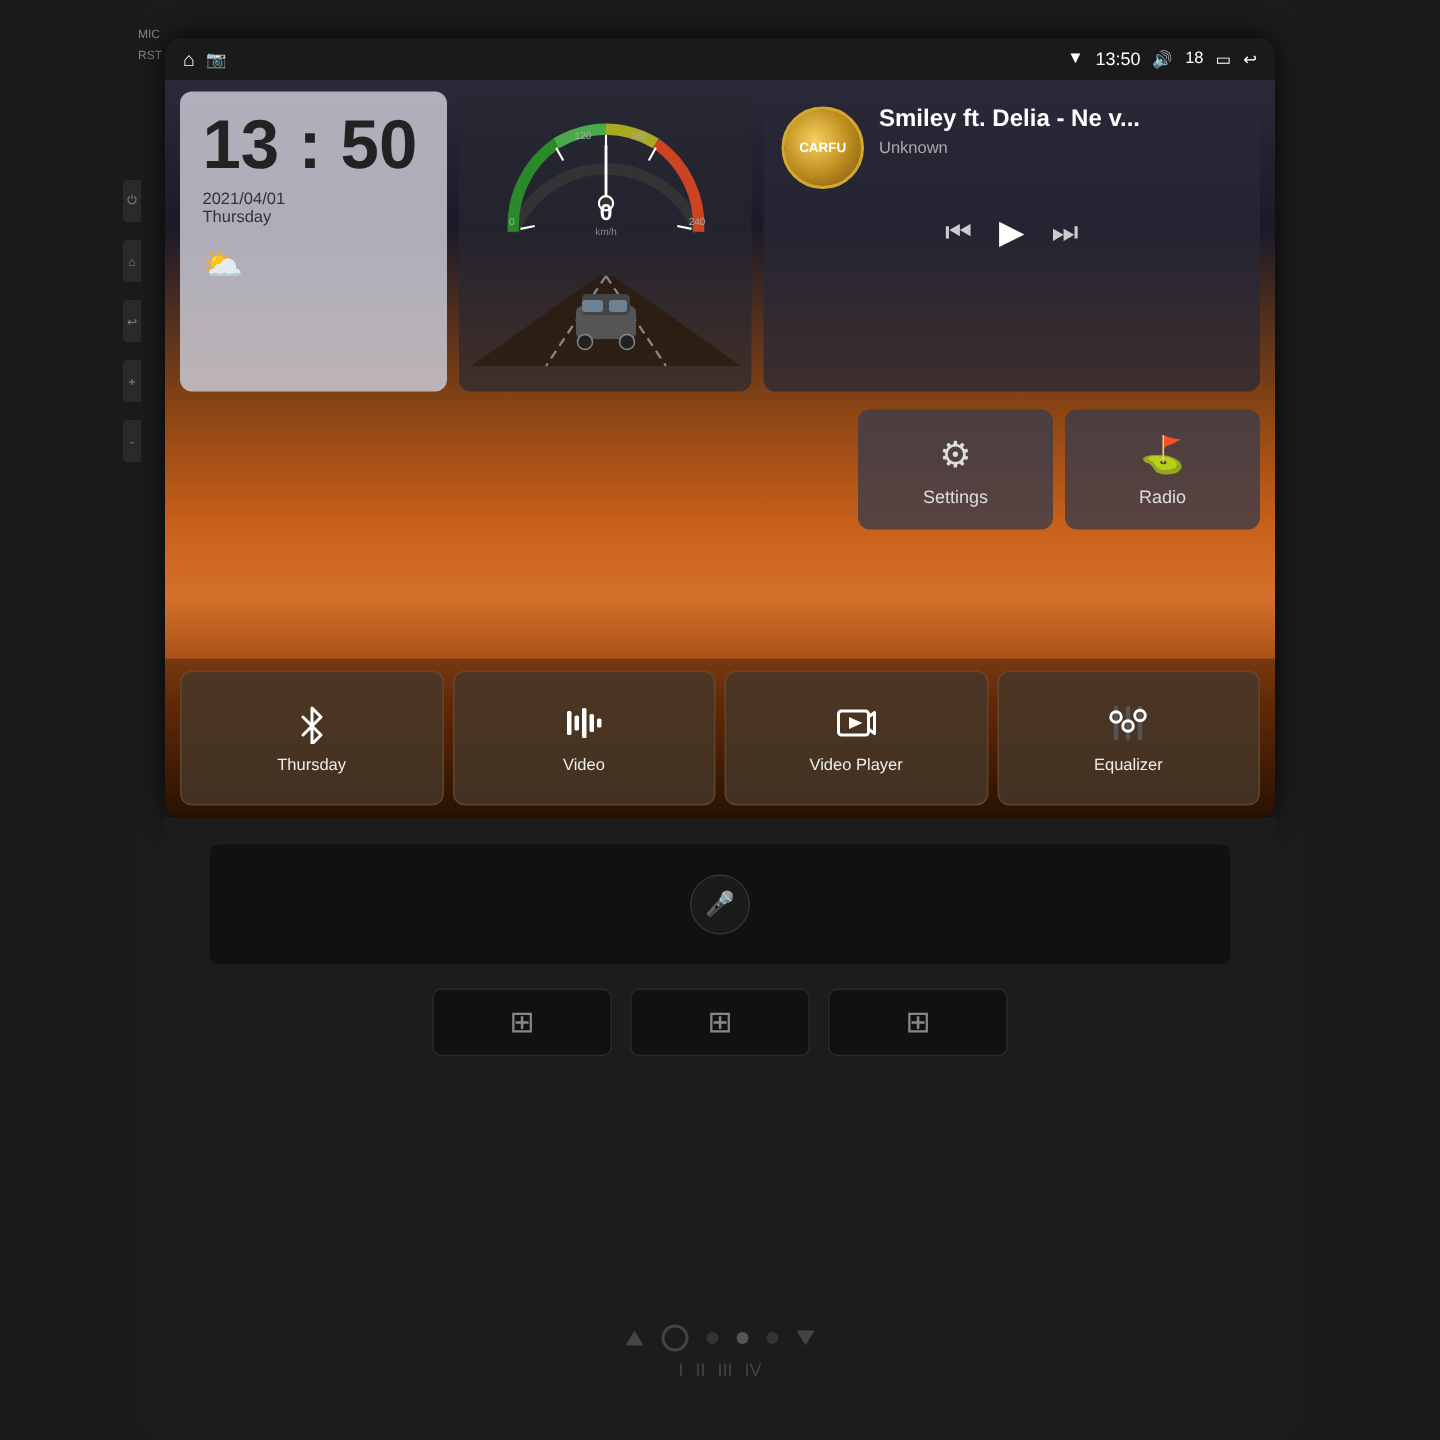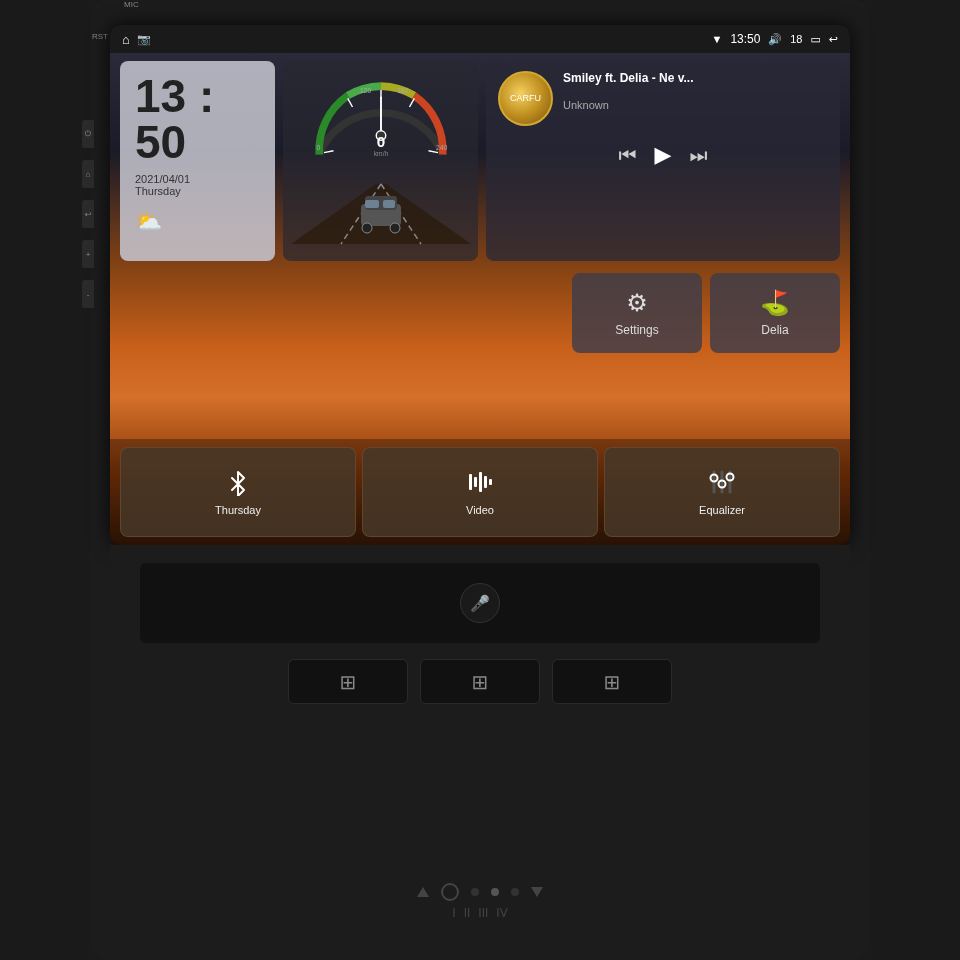--- a/index.html
+++ b/index.html
@@ -111,21 +111,21 @@
     
     .widgets-row {
       display: flex;
       gap: 8px;
       padding: 8px 10px;
       height: 220px;
     }
 
     
     .clock-widget {
-      width: 155px;
+      width: 178px;
       height: 200px;
       background: rgba(200, 200, 210, 0.85);
       border-radius: 8px;
       display: flex;
       flex-direction: column;
       align-items: flex-start;
       padding: 12px 15px;
       flex-shrink: 0;
     }
 
@@ -215,29 +215,29 @@
       gap: 10px;
     }
 
     .music-info {
       flex: 1;
       display: flex;
       flex-direction: column;
     }
 
     .music-title {
-      font-size: 12px;
+      font-size: 16px;
       color: #fff;
       font-weight: bold;
     }
 
     .music-artist {
       font-size: 11px;
       color: #aaa;
-      margin-top: 14px;
+      margin-top: 4px;
     }
 
     .music-controls {
       display: flex;
       align-items: center;
       gap: 18px;
       margin-top: 10px;
       justify-content: center;
     }
 
@@ -352,25 +352,24 @@
     }
 
     .vent-icon {
       font-size: 20px;
       color: #888;
     }
 
     
     .mic-label {
       position: absolute;
-      top: 0;
+      top: 18px;
       left: 2px;
       font-size: 8px;
       color: #888;
-      margin-left: 32px;
     }
 
     .rst-label {
       position: absolute;
       top: 32px;
       left: 2px;
       font-size: 8px;
       color: #888;
       text-align: right;
     }
@@ -534,21 +533,21 @@
               <circle cx="104" cy="54" r="5" fill="#222" stroke="#888" stroke-width="1"></circle>
               <rect x="74" y="26" width="14" height="8" rx="2" fill="#88aacc" opacity="0.6"></rect>
               <rect x="92" y="26" width="12" height="8" rx="2" fill="#88aacc" opacity="0.6"></rect>
             </svg>
           </div>
         </div>
 
         <div class="music-widget">
           <div class="music-top">
             <div class="carfu-logo">
-              <span style="font-size:9px;font-weight:normal;color:#fff;text-align:center;">CARFU</span>
+              <span style="font-size:9px;font-weight:bold;color:#fff;text-align:center;">CARFU</span>
             </div>
             <div class="music-info">
               <div class="music-title">Smiley ft. Delia - Ne v...</div>
               <div class="music-artist">Unknown</div>
             </div>
           </div>
           <div class="music-controls">
             <span class="ctrl-btn">⏮</span>
             <span class="ctrl-btn ctrl-play">▶</span>
             <span class="ctrl-btn">⏭</span>
@@ -557,21 +556,21 @@
 
       </div>
 
       <div class="settings-row">
         <div class="settings-tile">
           <span class="tile-icon">⚙</span>
           <span class="tile-label">Settings</span>
         </div>
         <div class="settings-tile">
           <span class="tile-icon">⛳</span>
-          <span class="tile-label">Delia</span>
+          <span class="tile-label">Radio</span>
         </div>
       </div>
 
       <div class="apps-row">
 
         <div class="app-tile">
           <svg width="28" height="28" viewBox="0 0 28 28">
             <path d="M14 4 L20 10 L14 16 L20 22 L14 28 L14 16 L8 22 L14 16 L8 10 L14 16 L14 4Z" fill="none" stroke="white" stroke-width="2" stroke-linejoin="round"></path>
           </svg>
           <span class="app-label">Thursday</span>
@@ -582,20 +581,28 @@
             <rect x="3" y="6" width="3" height="16" rx="1" fill="white"></rect>
             <rect x="8" y="9" width="3" height="10" rx="1" fill="white"></rect>
             <rect x="13" y="4" width="3" height="20" rx="1" fill="white"></rect>
             <rect x="18" y="8" width="3" height="12" rx="1" fill="white"></rect>
             <rect x="23" y="11" width="3" height="6" rx="1" fill="white"></rect>
           </svg>
           <span class="app-label">Video</span>
         </div>
 
 
+        <div class="app-tile">
+          <svg width="28" height="28" viewBox="0 0 28 28">
+            <rect x="2" y="6" width="20" height="16" rx="2" fill="none" stroke="white" stroke-width="2"></rect>
+            <polygon points="22,10 26,7 26,21 22,18" fill="none" stroke="white" stroke-width="2" stroke-linejoin="round"></polygon>
+            <polygon points="9,10 18,14 9,18" fill="white"></polygon>
+          </svg>
+          <span class="app-label">Video Player</span>
+        </div>
 
         <div class="app-tile">
           <svg width="28" height="28" viewBox="0 0 28 28">
             <line x1="6" y1="4" x2="6" y2="24" stroke="#555" stroke-width="3" stroke-linecap="round"></line>
             <line x1="14" y1="4" x2="14" y2="24" stroke="#555" stroke-width="3" stroke-linecap="round"></line>
             <line x1="22" y1="4" x2="22" y2="24" stroke="#555" stroke-width="3" stroke-linecap="round"></line>
             <circle cx="6" cy="10" r="3.5" fill="none" stroke="white" stroke-width="2"></circle>
             <circle cx="14" cy="16" r="3.5" fill="none" stroke="white" stroke-width="2"></circle>
             <circle cx="22" cy="9" r="3.5" fill="none" stroke="white" stroke-width="2"></circle>
           </svg>

